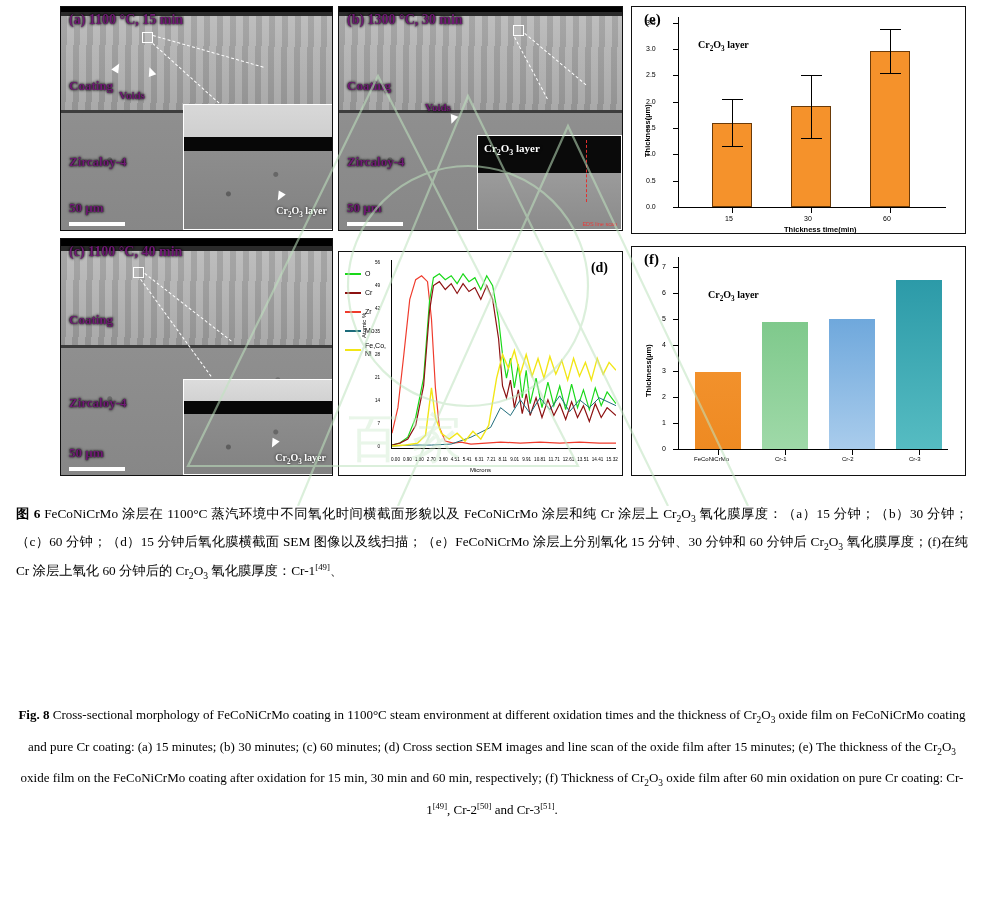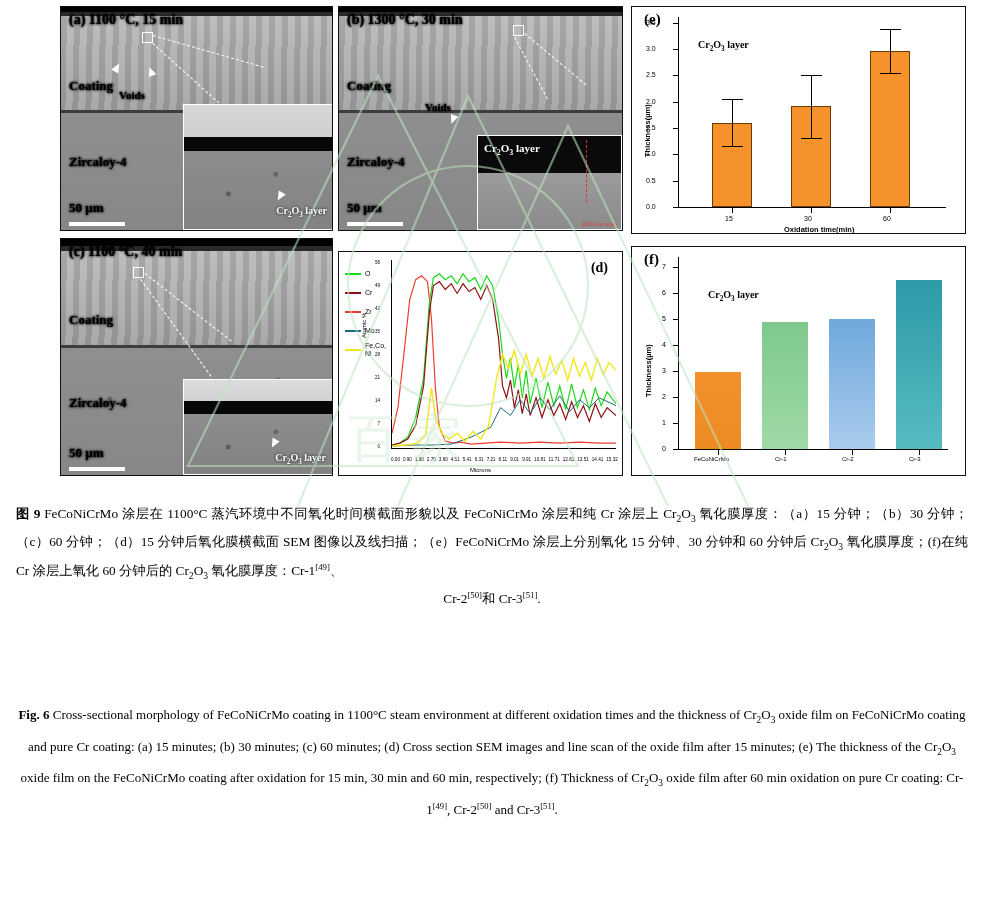--- a/index.html
+++ b/index.html
@@ -53,21 +53,21 @@
     position: absolute; left: 0; right: 0;
     top: calc(12px + 42%); bottom: 0;
     background:
       radial-gradient(circle at 18% 40%, rgba(0,0,0,0.25) 0 2px, transparent 3px),
       radial-gradient(circle at 52% 70%, rgba(0,0,0,0.22) 0 2px, transparent 3px),
       radial-gradient(circle at 80% 25%, rgba(0,0,0,0.2) 0 2px, transparent 3px),
       linear-gradient(#8f8f8f, #878787);
   }
   .sem .lbl {
     position: absolute;
-    color: #000000;
+    color: #701a75;
     font-family: "Liberation Serif", serif;
     font-weight: bold;
     text-shadow: 0 0 3px #000, 0 0 2px #000;
     white-space: nowrap;
   }
   .sem .panel-tag {
     top: 5px; left: 8px; font-size: 14px;
   }
   .sem .coating-lbl { top: 32%; left: 8px; font-size: 13px; }
   .sem .sub-lbl { top: 66%; left: 8px; font-size: 13px; }
@@ -441,21 +441,21 @@
     <div class="errcap" style="left:248px; top:22px; width:21px;"></div>
     <div class="errcap" style="left:248px; top:66px; width:21px;"></div>
 
     <div class="tick" style="left:100px; top:201px; width:1.2px; height:5px;"></div>
     <div class="ticklbl" style="left:93px; top:208px;">15</div>
     <div class="tick" style="left:179px; top:201px; width:1.2px; height:5px;"></div>
     <div class="ticklbl" style="left:172px; top:208px;">30</div>
     <div class="tick" style="left:258px; top:201px; width:1.2px; height:5px;"></div>
     <div class="ticklbl" style="left:251px; top:208px;">60</div>
 
-    <div class="axtitle" style="left:152px; top:218px;">Oxidation time(min)</div>
+    <div class="axtitle" style="left:152px; top:218px;">Thickness time(min)</div>
     <div class="axtitle ytitle" style="left:11px; top:150px;">Thickness(µm)</div>
   </div>
 
   <div class="chart" style="left:613px; top:240px; width:335px; height:230px;">
     <div class="panel-letter" style="left:12px; top:4px;">(f)</div>
     <div class="series-lbl" style="left:76px; top:42px;">Cr<sub>2</sub>O<sub>3</sub> layer</div>
 
     <div class="axis-y" style="left:46px; top:10px; width:1.4px; height:192px;"></div>
     <div class="axis-x" style="left:46px; top:202px; width:270px; height:1.4px;"></div>
 
@@ -501,21 +501,20 @@
       <circle cx="320" cy="250" r="120"></circle>
     </g>
     <g fill="#cdeacd" font-family="'Liberation Serif',serif" font-size="52" opacity="0.8">
       <text x="200" y="420">百</text>
       <text x="262" y="420">家</text>
     </g>
   </svg>
 </div>
 
 <div class="caption-cn">
-  <b>图 9</b>
+  <b>图 6</b>
   FeCoNiCrMo 涂层在 1100°C 蒸汽环境中不同氧化时间横截面形貌以及 FeCoNiCrMo 涂层和纯 Cr 涂层上 Cr<sub>2</sub>O<sub>3</sub> 氧化膜厚度：（a）15 分钟；（b）30 分钟；（c）60 分钟；（d）15 分钟后氧化膜横截面 SEM 图像以及线扫描；（e）FeCoNiCrMo 涂层上分别氧化 15 分钟、30 分钟和 60 分钟后 Cr<sub>2</sub>O<sub>3</sub> 氧化膜厚度；(f)在纯 Cr 涂层上氧化 60 分钟后的 Cr<sub>2</sub>O<sub>3</sub> 氧化膜厚度：Cr-1<sup>[49]</sup>、
-  <span class="lastline">Cr-2<sup>[50]</sup>和 Cr-3<sup>[51]</sup>.</span>
 </div>
 
 <div class="caption-en">
-  <b>Fig. 6</b>
+  <b>Fig. 8</b>
   Cross-sectional morphology of FeCoNiCrMo coating in 1100°C steam environment at different oxidation times and the thickness of Cr<sub>2</sub>O<sub>3</sub> oxide film on FeCoNiCrMo coating and pure Cr coating: (a) 15 minutes; (b) 30 minutes; (c) 60 minutes; (d) Cross section SEM images and line scan of the oxide film after 15 minutes; (e) The thickness of the Cr<sub>2</sub>O<sub>3</sub> oxide film on the FeCoNiCrMo coating after oxidation for 15 min, 30 min and 60 min, respectively; (f) Thickness of Cr<sub>2</sub>O<sub>3</sub> oxide film after 60 min oxidation on pure Cr coating: Cr-1<sup>[49]</sup>, Cr-2<sup>[50]</sup> and Cr-3<sup>[51]</sup>.
 </div>
 
 </body></html>

